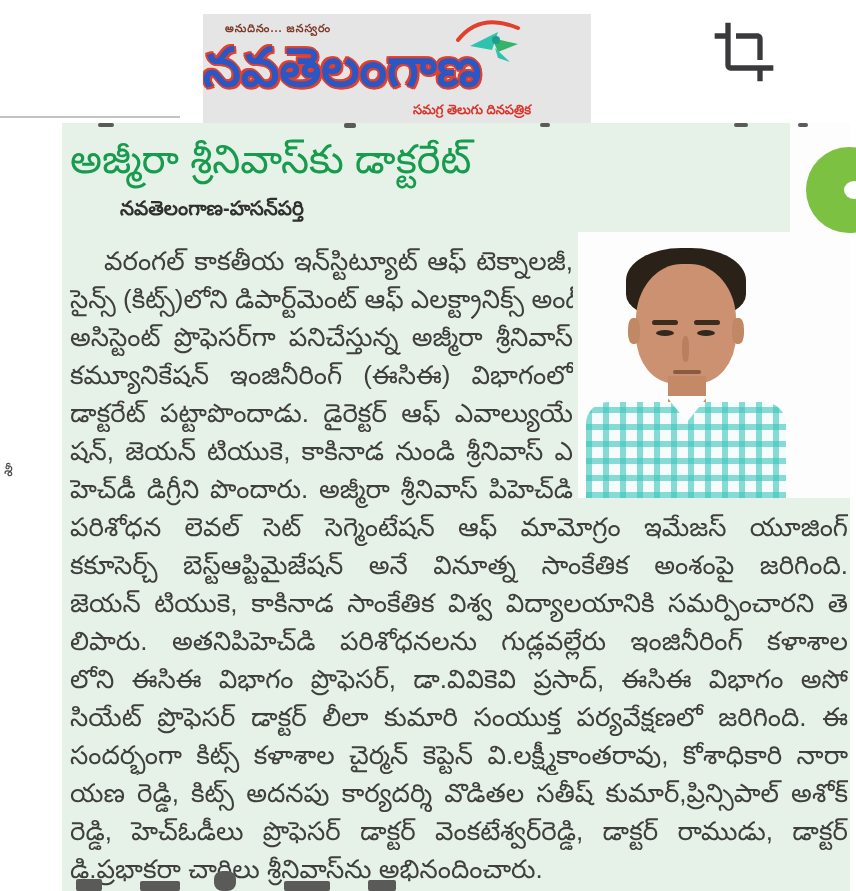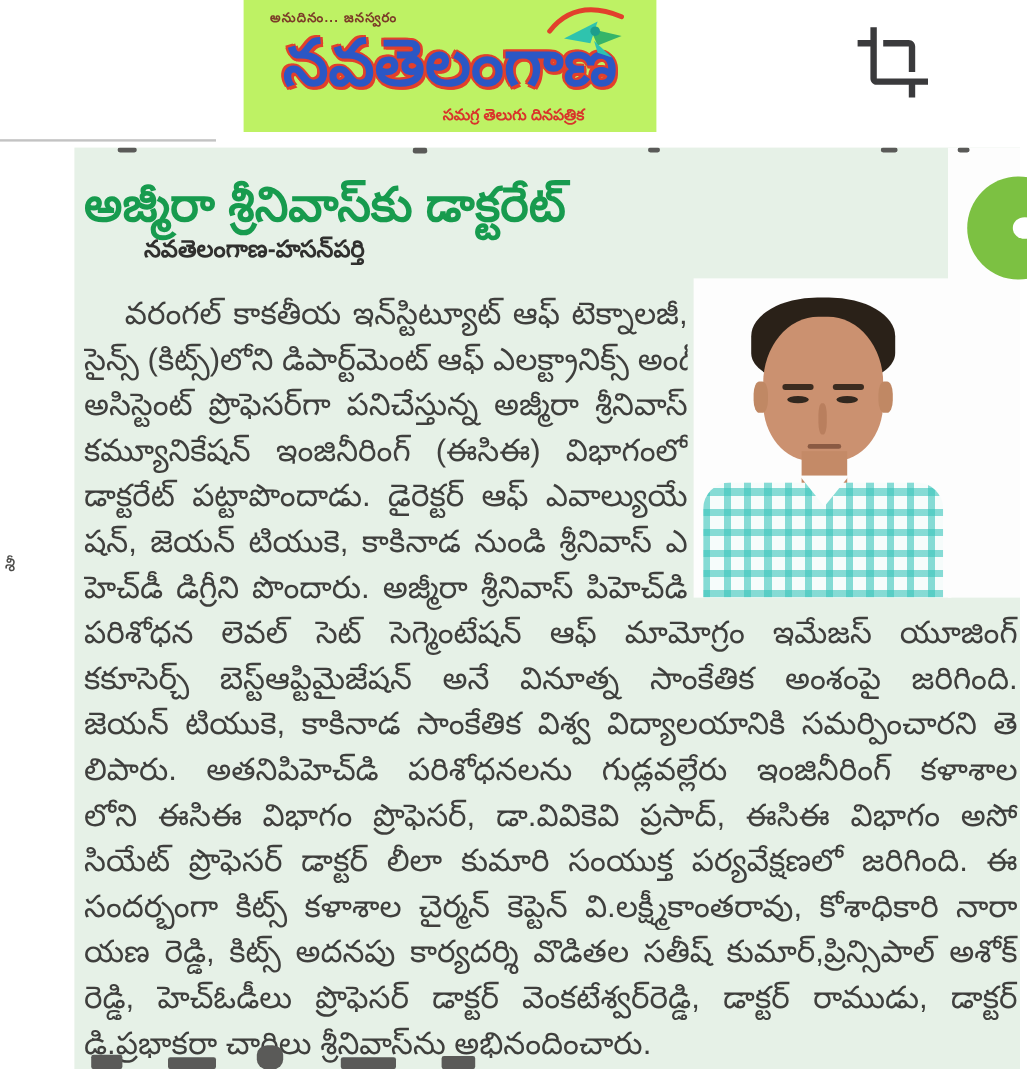--- a/index.html
+++ b/index.html
@@ -7,32 +7,31 @@
   body {
     position:relative;
     width:856px; height:891px;
     background:#ffffff;
     overflow:hidden;
     font-family:"Liberation Sans", sans-serif;
   }
 
   
   .masthead {
-    position:absolute; left:203px; top:0; width:344px; height:110px;
-    background:#bef264;
+    position:absolute; left:203px; top:14px; width:388px; height:110px;
+    background:#e5e5e5;
     overflow:hidden;
   }
   .masthead-top-tag {
     position:absolute; left:22px; top:8px;
     font-size:11px; font-weight:bold; letter-spacing:1px;
     color:#7b3a28;
   }
   .masthead-title {
     position:absolute; left:0; top:22px; width:100%;
-    text-align:center;
     font-size:54px; font-weight:bold; line-height:62px;
     color:#2b57c5;
     text-shadow:2px 0 0 #e2402c, -2px 0 0 #e2402c, 0 2px 0 #e2402c, 0 -2px 0 #e2402c, 2px 2px 0 #e2402c, -2px -2px 0 #e2402c;
     white-space:nowrap;
   }
   .masthead-bottom-tag {
     position:absolute; right:60px; bottom:4px;
     font-size:13px; font-weight:bold;
     color:#d9342b;
     margin-left:36px;
@@ -56,22 +55,22 @@
     position:absolute; left:62px; top:123px; width:788px; height:768px;
     background:#e6f1e7;
     overflow:hidden;
   }
   
   .clip-white-corner {
     position:absolute; left:728px; top:0; width:60px; height:375px;
     background:#fdfdfd;
   }
   .headline {
-    position:absolute; left:8px; top:24px; width:560px;
-    font-size:40px; font-weight:bold; line-height:48px;
+    position:absolute; left:8px; top:12px; width:560px;
+    font-size:40px; font-weight:normal; line-height:48px;
     color:#179b4e;
     white-space:nowrap;
   }
   .byline {
     position:absolute; left:58px; top:74px; width:350px;
     font-size:20px; font-weight:bold;
     color:#30302e;
   }
   .body-text { position:absolute; left:8px; top:120px; width:778px; }
   .body-line {

